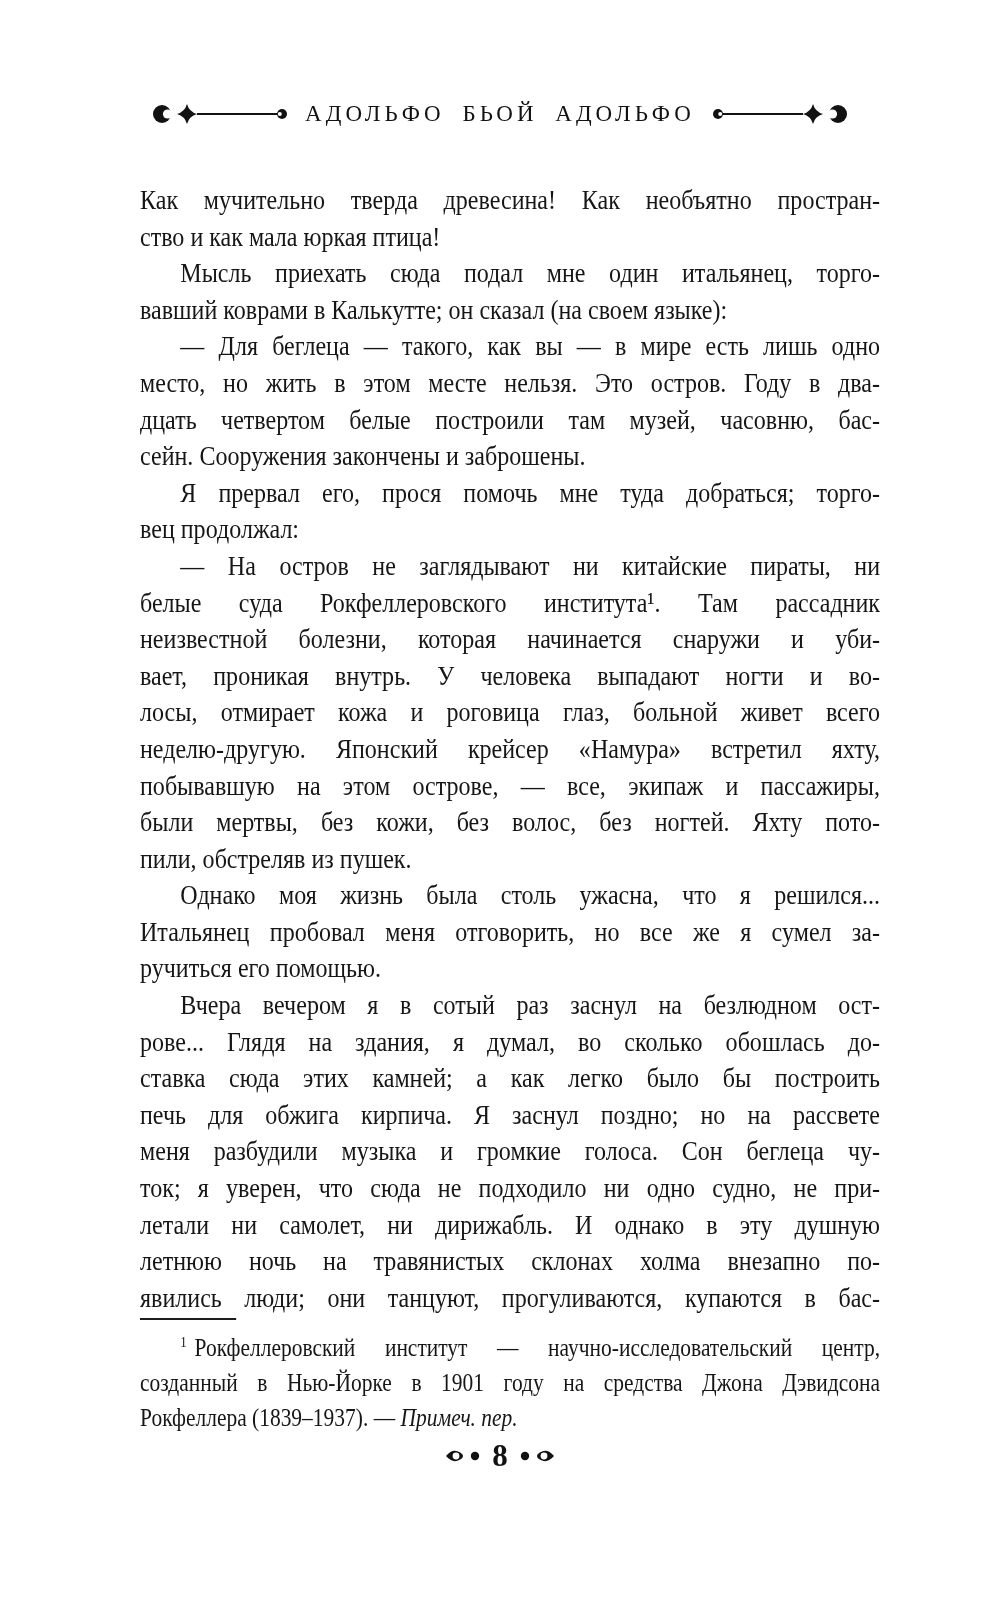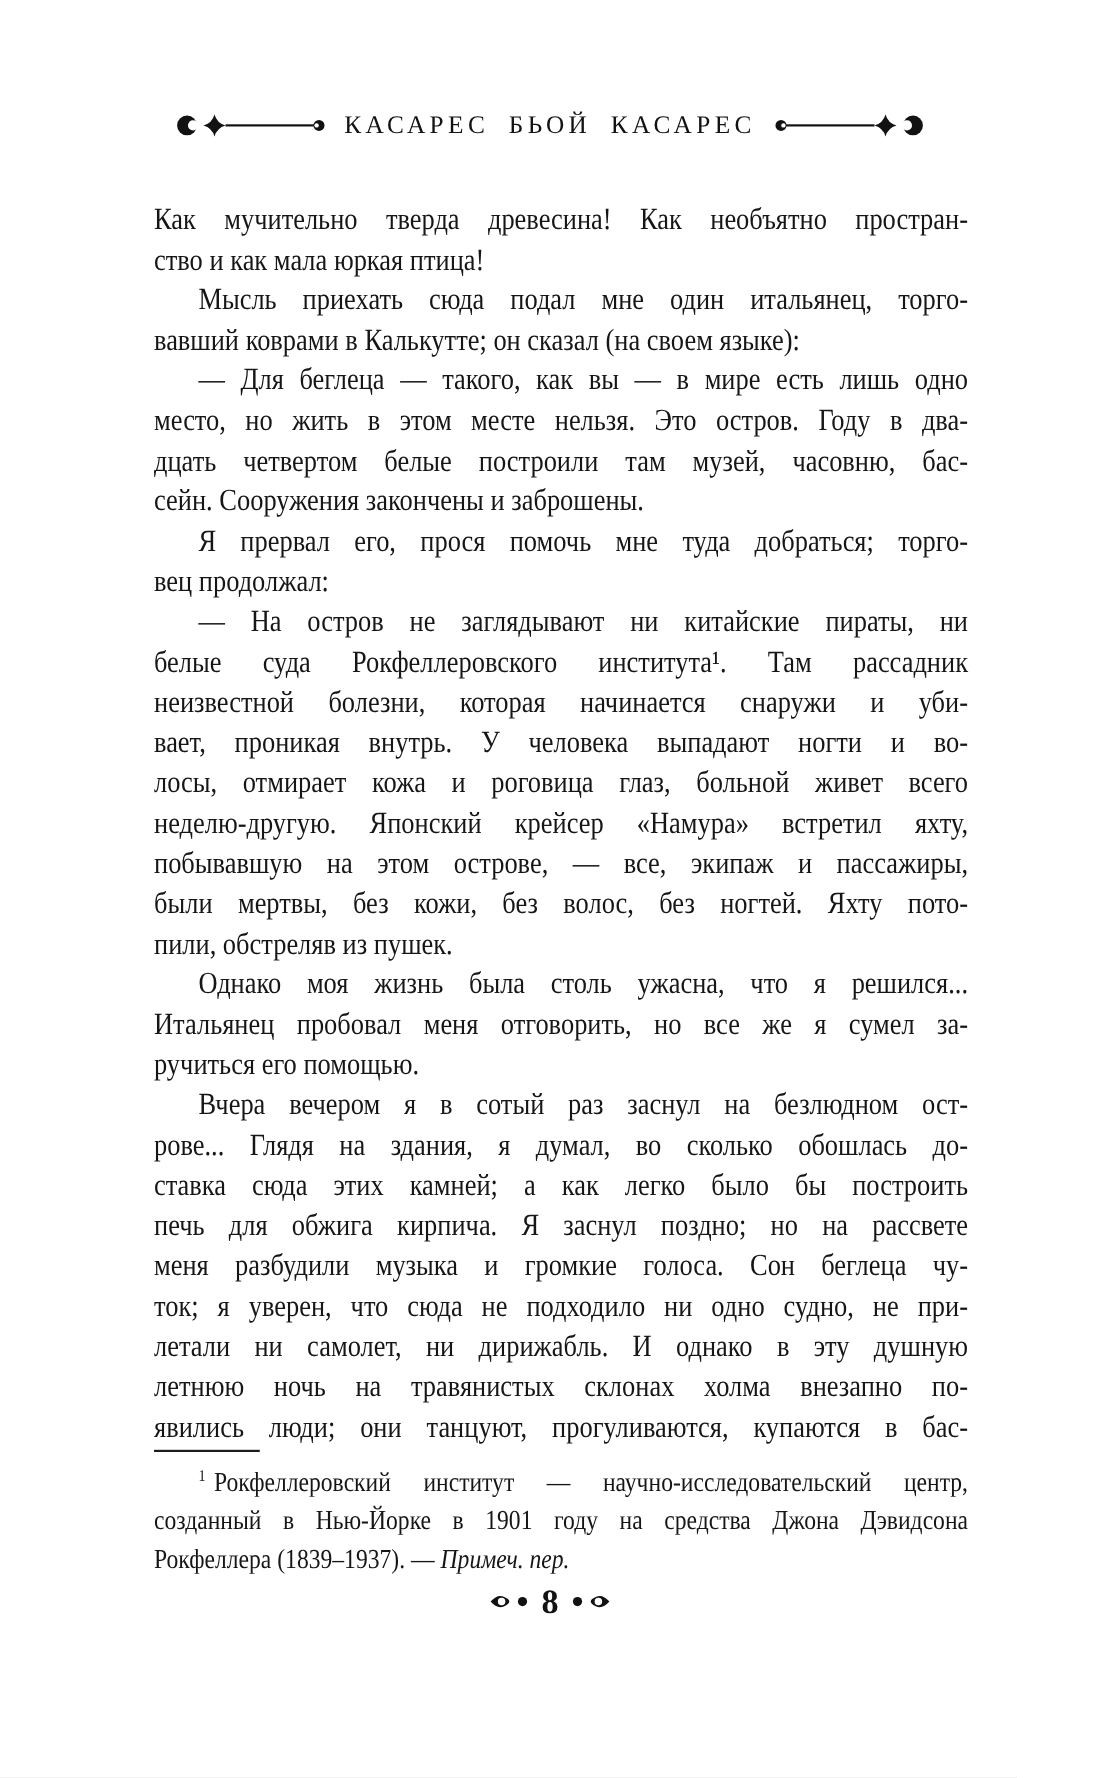--- a/index.html
+++ b/index.html
@@ -108,21 +108,21 @@
         <g fill="#121212" stroke="none">
           <circle cx="11" cy="12" r="9"></circle>
           <circle cx="16.5" cy="12" r="4.6" fill="#ffffff"></circle>
           <path d="M36 2 Q38.2 9.8 46 12 Q38.2 14.2 36 22 Q33.8 14.2 26 12 Q33.8 9.8 36 2 Z"></path>
           <rect x="46" y="11" width="84" height="2"></rect>
           <circle cx="131" cy="12" r="5"></circle>
           <circle cx="128.8" cy="12" r="2" fill="#ffffff"></circle>
         </g>
       </svg>
     </span>
-    <span class="header-title">КАСАРЕС БЬОЙ КАСАРЕС</span>
+    <span class="header-title">АДОЛЬФО БЬОЙ АДОЛЬФО</span>
     <span class="flourish">
       <svg width="138" height="24" viewBox="0 0 138 24" style="transform:scaleX(-1)">
         <g fill="#121212" stroke="none">
           <circle cx="11" cy="12" r="9"></circle>
           <circle cx="16.5" cy="12" r="4.6" fill="#ffffff"></circle>
           <path d="M36 2 Q38.2 9.8 46 12 Q38.2 14.2 36 22 Q33.8 14.2 26 12 Q33.8 9.8 36 2 Z"></path>
           <rect x="46" y="11" width="84" height="2"></rect>
           <circle cx="131" cy="12" r="5"></circle>
           <circle cx="128.8" cy="12" r="2" fill="#ffffff"></circle>
         </g>

